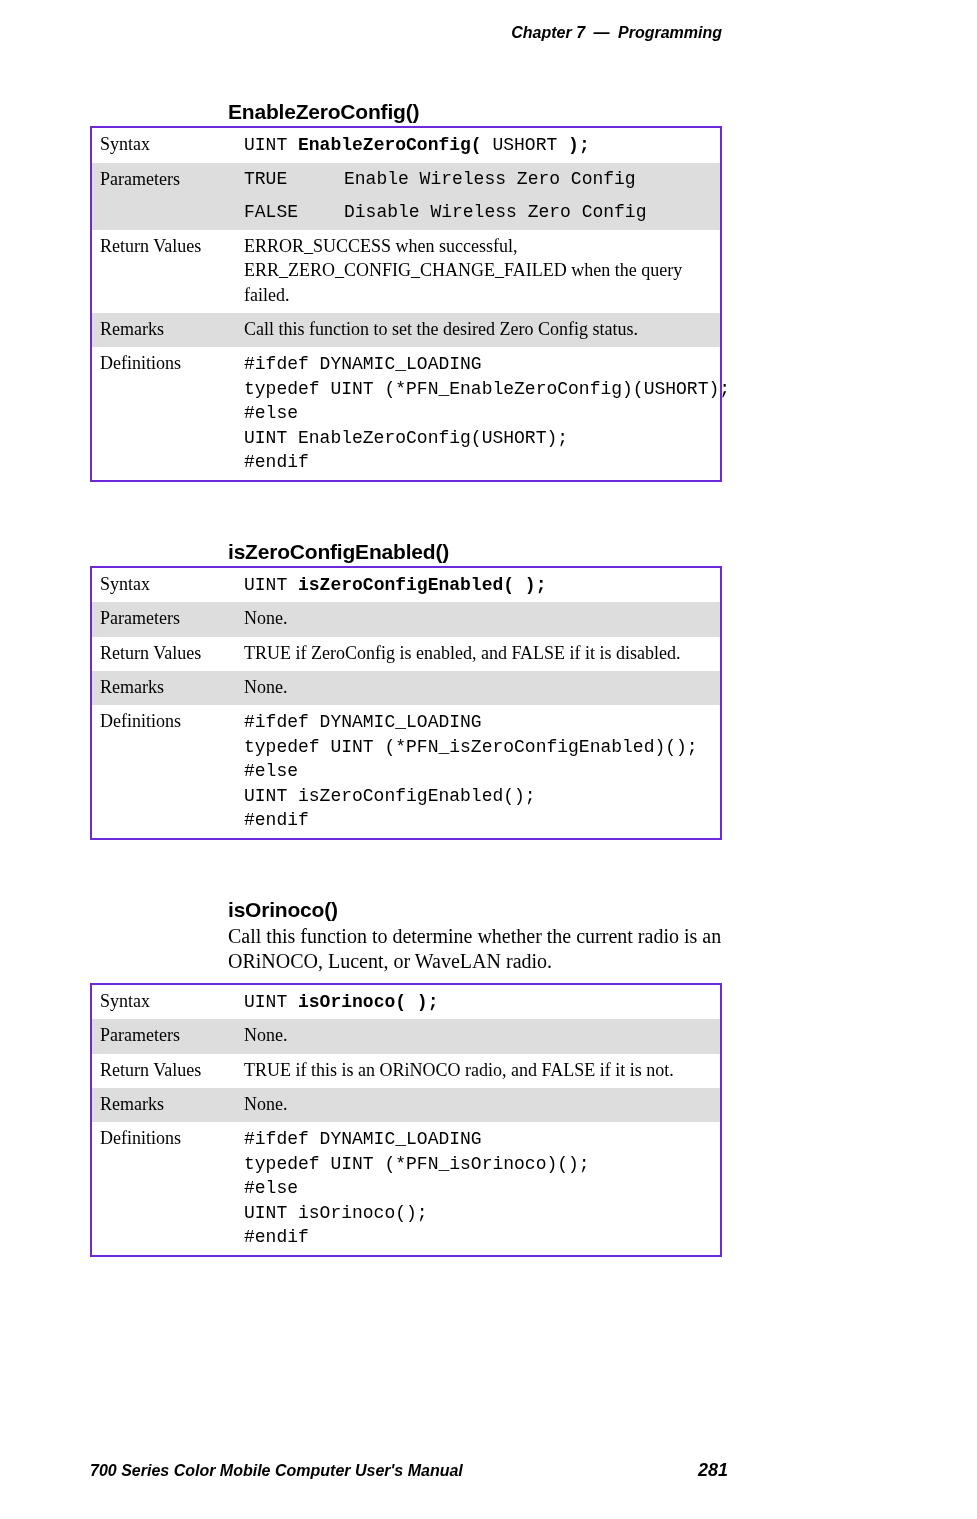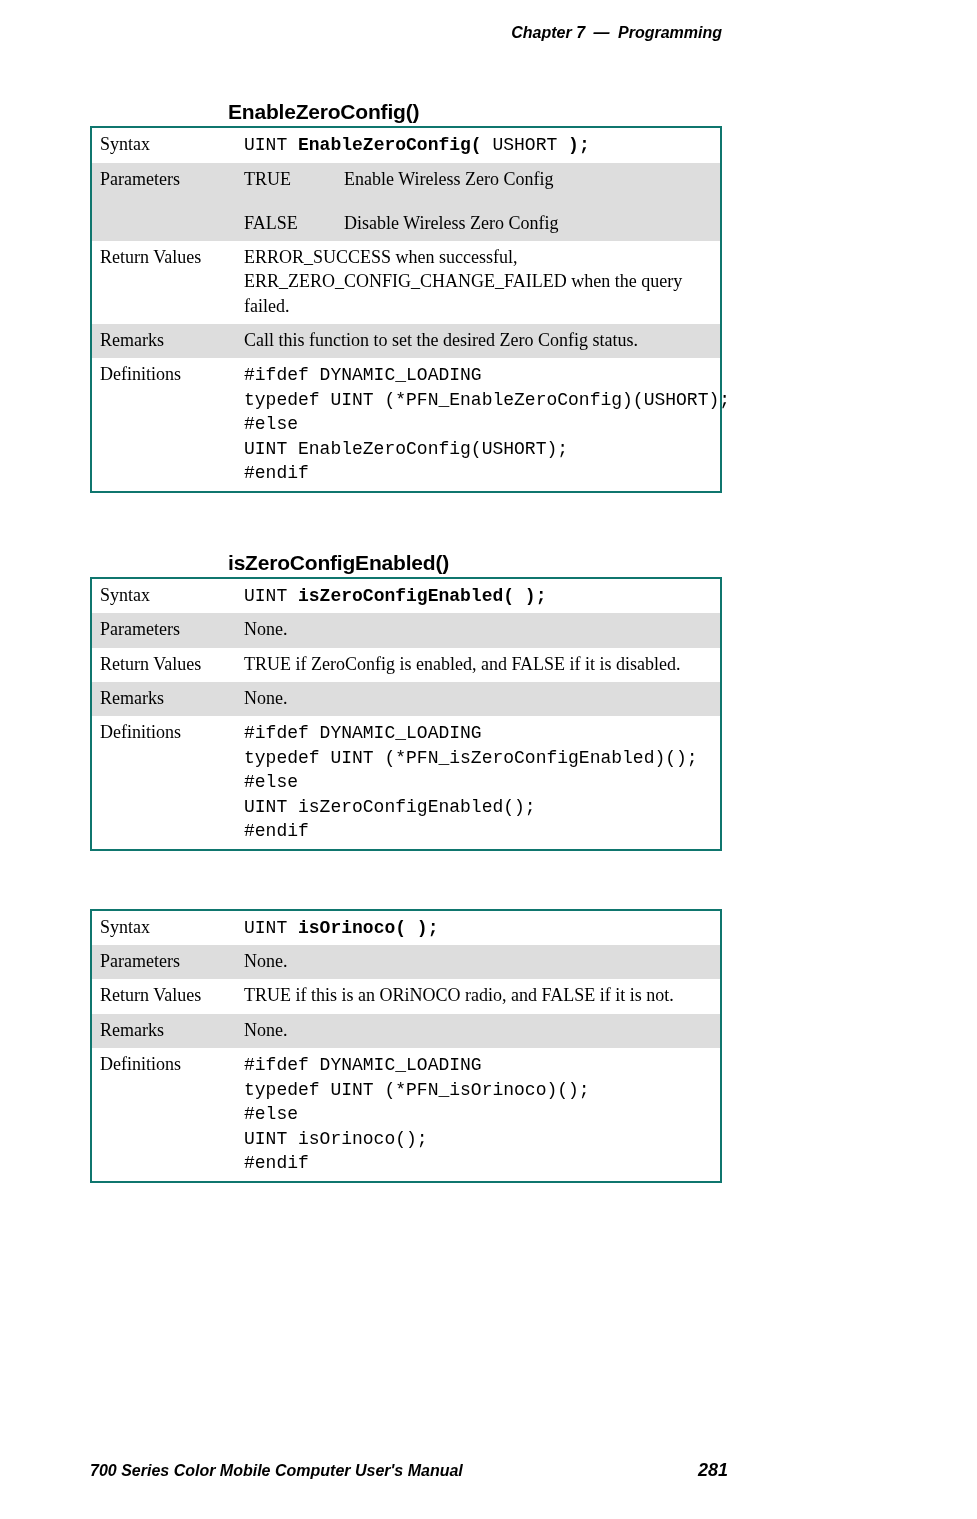--- a/index.html
+++ b/index.html
@@ -59,21 +59,21 @@
     .note-icon svg { display: block; }
     .note-text {
       font-family: Georgia, "Times New Roman", serif;
       font-size: 20px;
       line-height: 1.28;
     }
     .note-text .note-label { font-weight: bold; }
     table.spec {
       width: 100%;
       border-collapse: collapse;
-      border: 2px solid #0f766e;
+      border: 2px solid #6d28d9;
       margin-bottom: 30px;
       table-layout: fixed;
     }
     table.spec td {
       vertical-align: top;
       font-family: Georgia, "Times New Roman", serif;
       font-size: 18px;
       line-height: 1.35;
       padding: 4px 8px 6px 8px;
       border: none;
@@ -86,22 +86,22 @@
     .mono {
       font-family: "Courier New", Courier, monospace;
       font-size: 18px;
       white-space: pre;
       line-height: 1.25;
     }
     .mono-b { font-weight: bold; }
     .param-grid {
       display: grid;
       grid-template-columns: 100px auto;
-      row-gap: 20px;
-      font-family: Liberation Serif, serif;
+      row-gap: 9px;
+      font-family: Liberation Mono, monospace;
     }
     .footer {
       position: absolute;
       bottom: 38px;
       left: 90px;
       right: 84px;
       display: flex;
       justify-content: space-between;
       align-items: baseline;
       font-family: "Trebuchet MS", "Arial", sans-serif;
@@ -196,20 +196,24 @@
       <td><span class="mono">#ifdef DYNAMIC_LOADING
 typedef UINT (*PFN_isZeroConfigEnabled)();
 #else
 UINT isZeroConfigEnabled();
 #endif</span></td>
     </tr>
   </tbody>
     </table>
 
   <div class="section-gap"></div>
+  <div class="content">
+    <h2 class="func-title">isOrinoco()</h2>
+    <p class="body-text">Call this function to determine whether the current radio is an ORiNOCO, Lucent, or WaveLAN radio.</p>
+  </div>
 
   <table class="spec">
     <tbody>
         <tr>
       <td class="label">Syntax</td>
       <td><span class="mono">UINT </span><span class="mono mono-b">isOrinoco( );</span></td>
     </tr>
     <tr class="shaded">
       <td class="label">Parameters</td>
       <td>None.</td>

